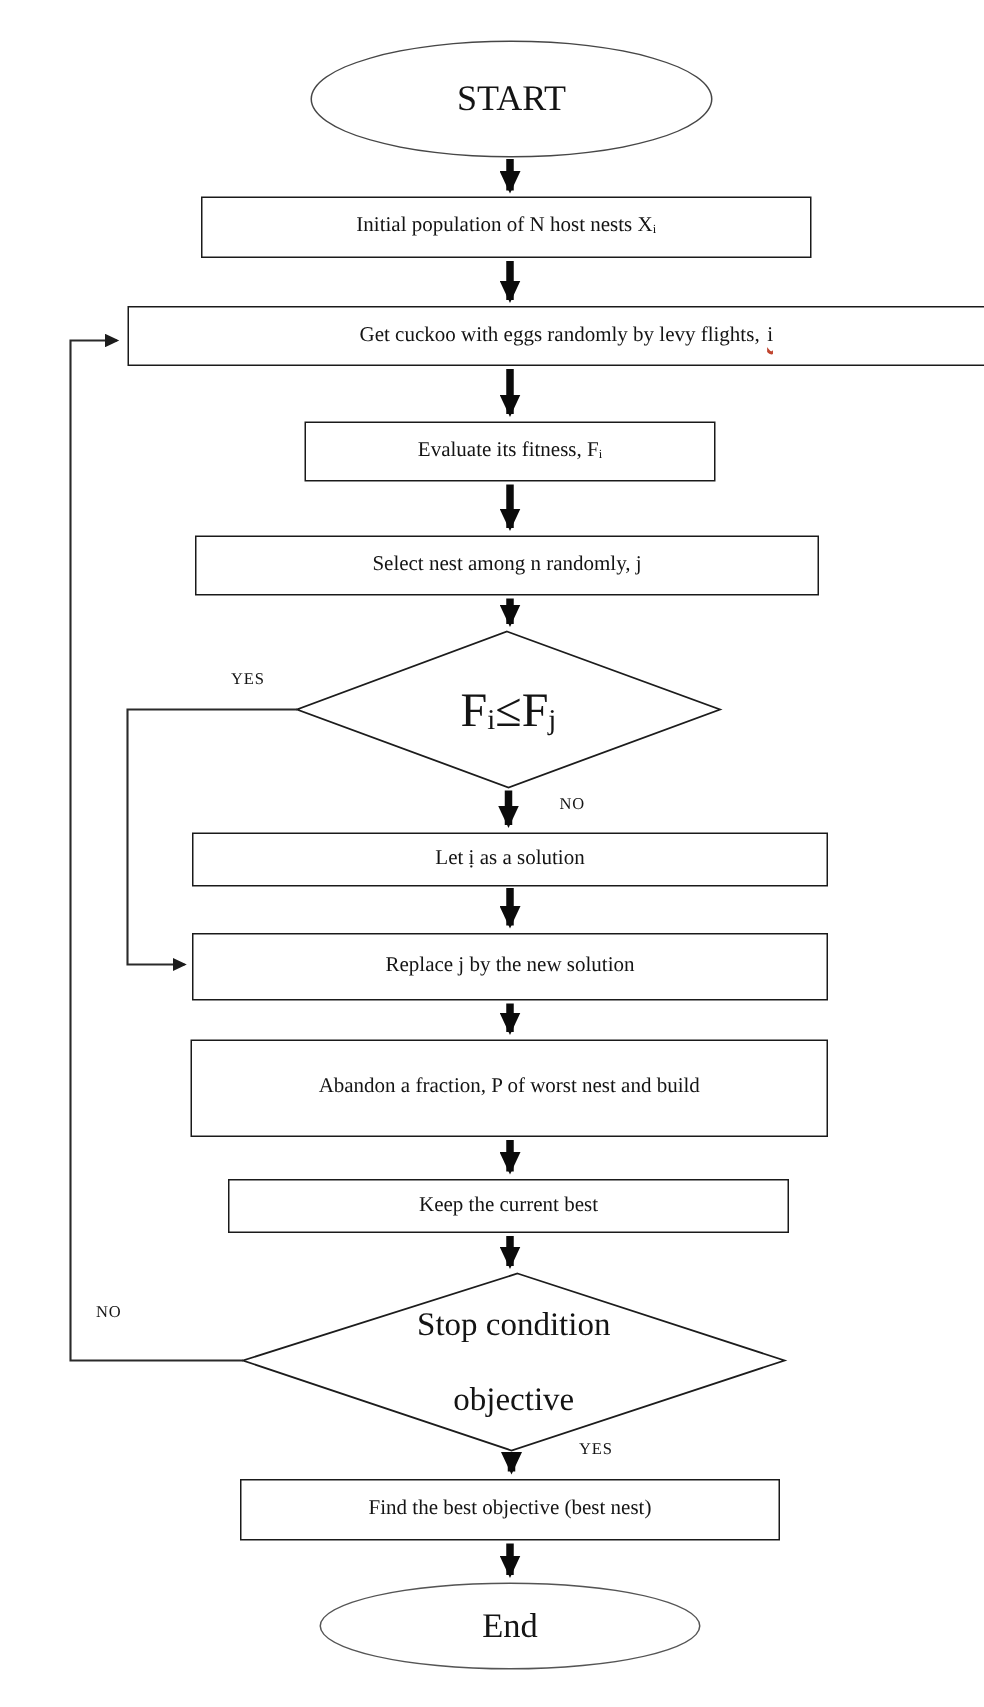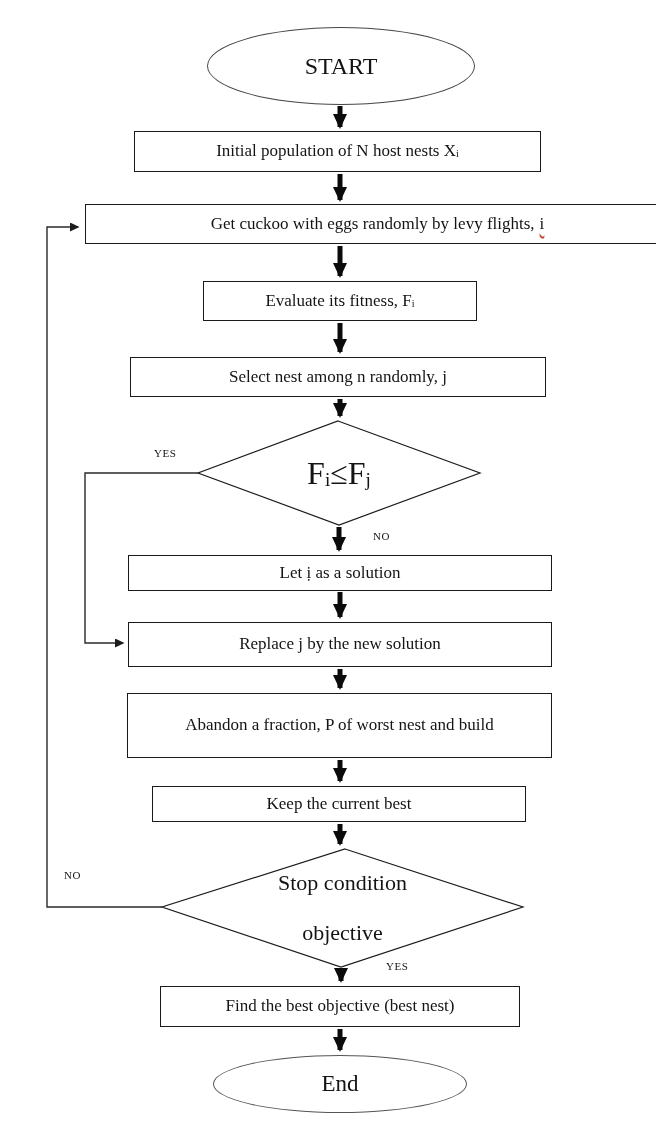--- a/index.html
+++ b/index.html
@@ -16,21 +16,21 @@
   .node {
     position: absolute;
     box-sizing: border-box;
     display: flex;
     align-items: center;
     justify-content: center;
     text-align: center;
     background: #ffffff;
     line-height: 1.18;
   }
-  .rect   { border: 1.4px solid #1a1a1a; font-size: 17px; }
+  .rect   { border: 1.4px solid #1a1a1a; font-size: 14px; }
   .terminator { border: 1.3px solid #474747; border-radius: 50%; font-size: 24px; }
   .terminator.end { font-size: 23px; border-color: #555; }
   .dtext  {
     position: absolute;
     display: flex;
     flex-direction: column;
     align-items: center;
     justify-content: center;
     text-align: center;
     background: transparent;

